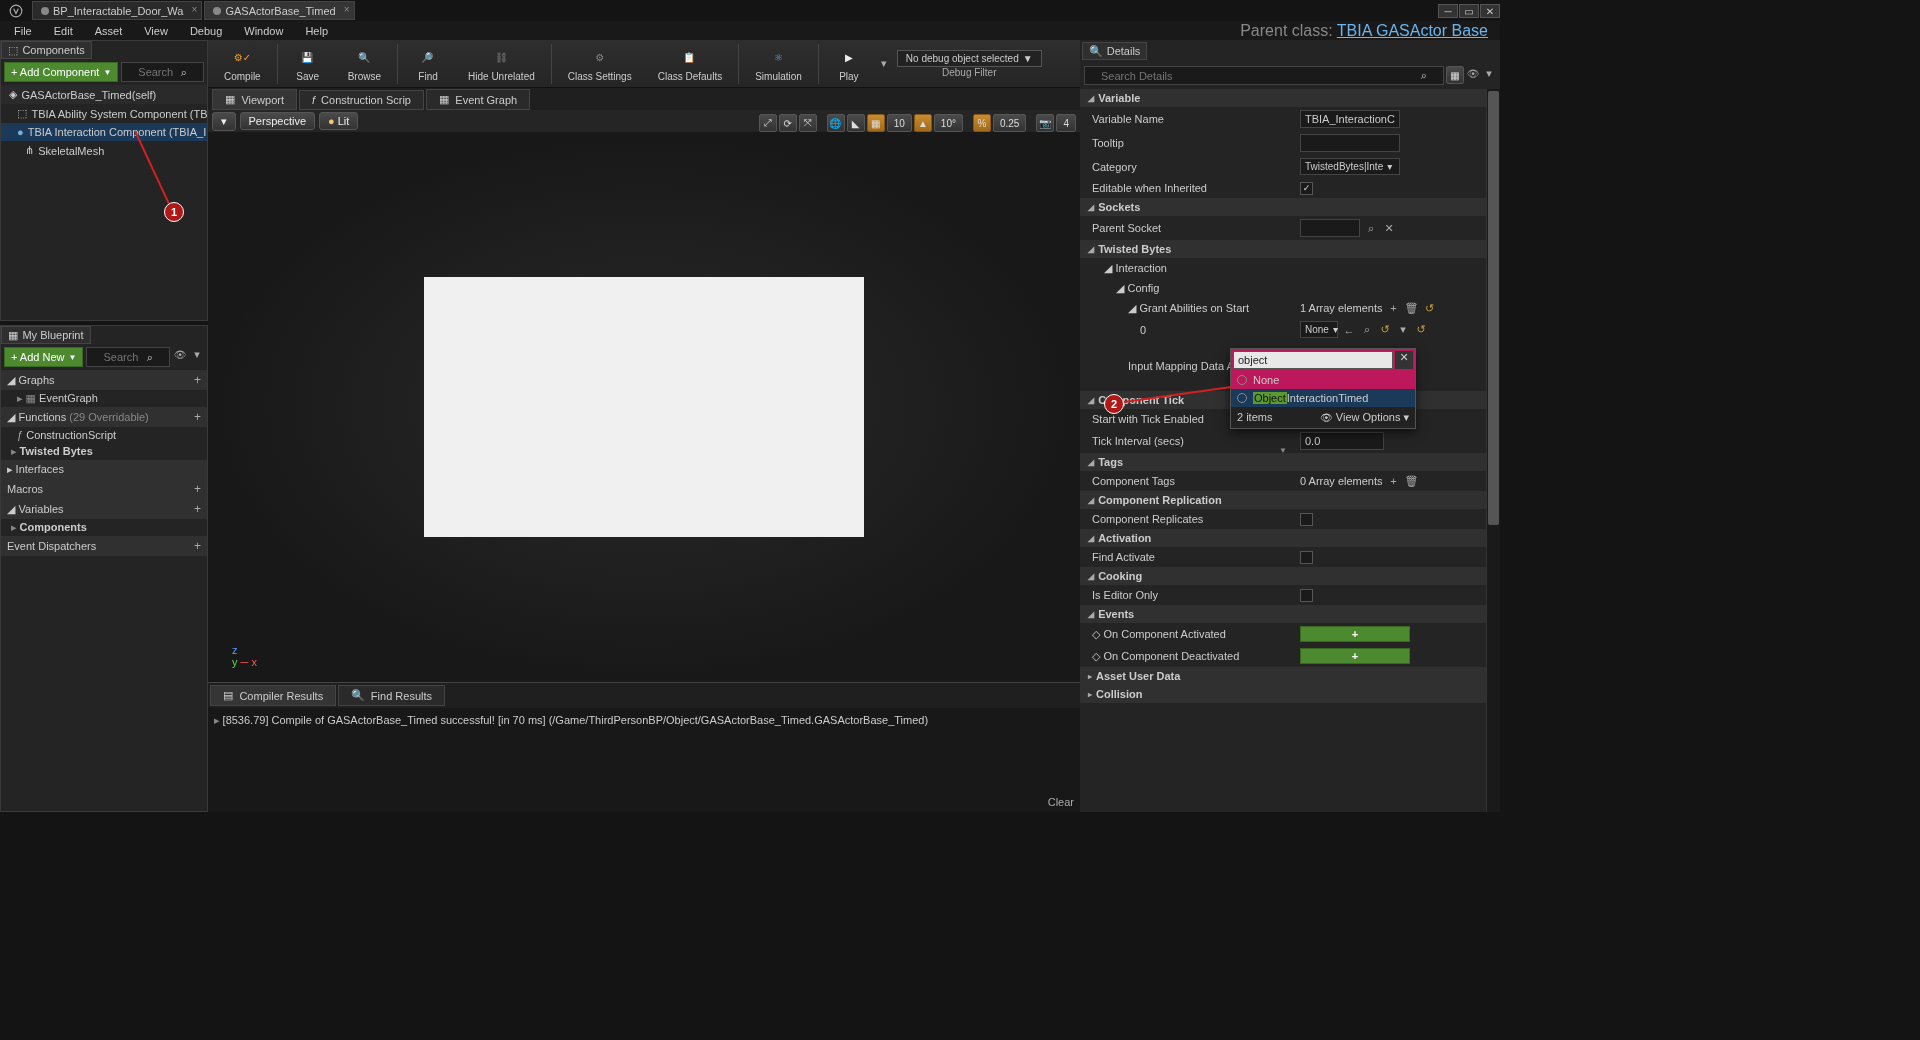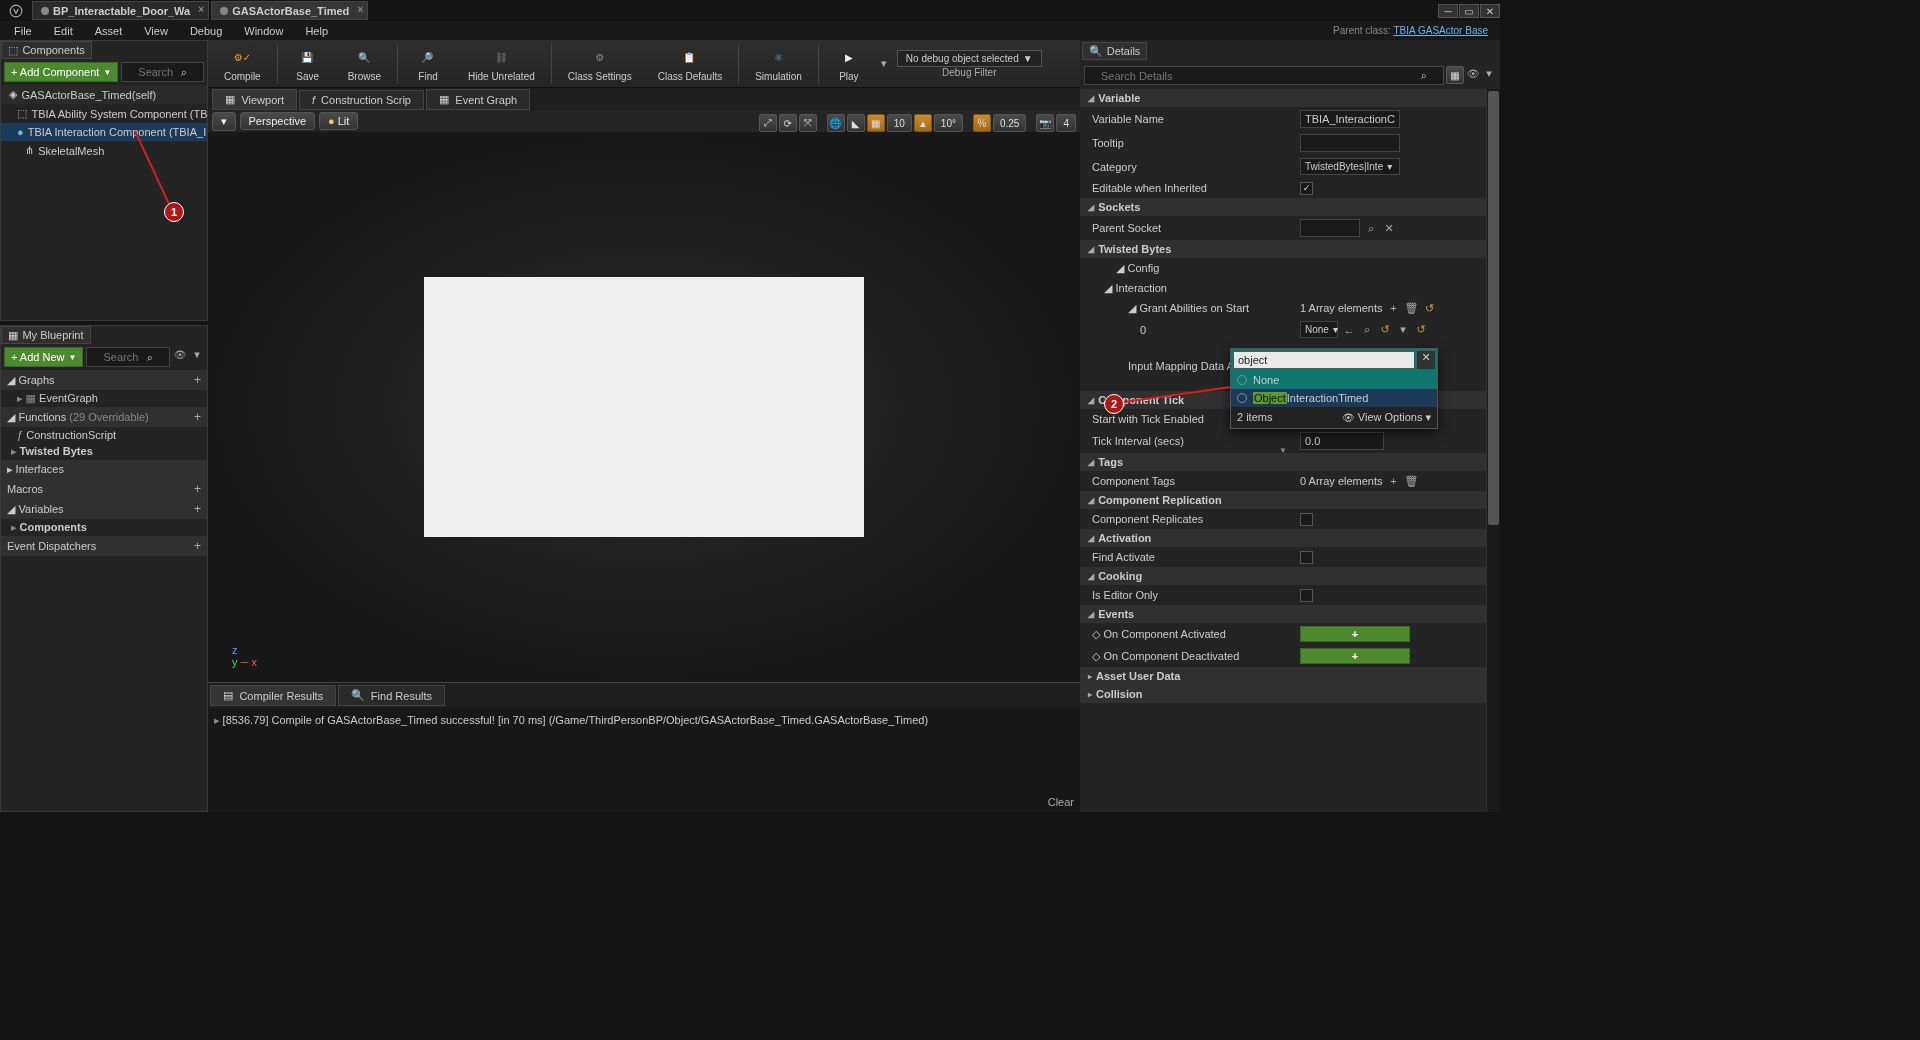--- a/index.html
+++ b/index.html
@@ -1,29 +1,29 @@
 <!DOCTYPE html>
 <html><head>
 <meta charset="utf-8">
 <style>
 * { margin: 0; padding: 0; box-sizing: border-box; font-family: "Segoe UI", Tahoma, sans-serif; }
 body { background: #141414; color: #ccc; font-size: 11px; overflow: hidden; width: 1500px; height: 812px; position: relative; }
 .titlebar { height: 21px; background: #141414; display: flex; align-items: center; }
 .titlebar .ue-logo { width: 20px; height: 20px; margin: 0 6px; color:#aaa; display:flex; align-items:center; justify-content:center;}
 .titlebar .file-tabs { display: flex; height: 19px; }
-.file-tab { background: #2a2a2a; border: 1px solid #444; padding: 2px 18px 2px 8px; margin-right: 2px; display: flex; align-items: center; gap: 4px; font-size: 11px; position:relative;font-weight:bold;}
+.file-tab { background: #2a2a2a; border: 1px solid #444; padding: 2px 18px 2px 8px; margin-right: 2px; display: flex; align-items: center; gap: 4px; font-size: 11px; position:relative;}
 .file-tab.active { background: #353535; }
 .file-tab .dot { width: 8px; height: 8px; border-radius: 50%; background: #888; }
 .file-tab .x { position:absolute; right:4px; top:2px; color:#888; font-size:10px;}
 .win-controls { margin-left: auto; display: flex; gap: 1px; }
 .win-controls div { width: 20px; height: 14px; background: #333; color:#ccc; text-align:center; font-size:10px; line-height:14px; border:1px solid #555;}
 .menubar { height: 19px; background: #191919; display: flex; align-items: center; padding: 0 4px; justify-content: space-between; }
 .menubar-left { display: flex; gap: 2px; }
 .menu-item { padding: 2px 10px; cursor: pointer; }
-.parent-class { color: #888; font-size: 10px; padding-right: 8px; }
+.parent-class { color: #888; font-size: 16px; padding-right: 8px; }
 .parent-class a { color: #6CB4EE; text-decoration: underline; }
 .main-layout { display: flex; height: calc(100% - 40px); }
 .left-col { width: 208px; display: flex; flex-direction: column; }
 .panel-tab { background: #2f2f2f; height: 18px; display: flex; align-items: center; padding: 0 6px; gap: 4px; border: 1px solid #444; width: fit-content; font-size: 11px;}
 .panel { background: #242424; border: 1px solid #3a3a3a; }
 .components-panel { flex: 0 0 auto; }
 .add-btn { background: #4d8a2f; color: #fff; padding: 3px 6px; display: inline-flex; align-items: center; gap: 4px; font-size: 11px; border:1px solid #3a6a22;}
 .add-btn .caret { font-size: 8px; }
 .search-box { background: #1a1a1a; border: 1px solid #444; padding: 2px 16px; flex: 1; display: flex; align-items: center; }
 .search-box input { background: transparent; border: none; color: #ccc; width: 100%; outline: none; font-size:11px;}
@@ -67,21 +67,21 @@
 .prop-row { display:flex; align-items:center; padding:3px 0; min-height:20px;}
 .prop-label { width:220px; padding-left:12px; font-size:11px; color:#ccc;}
 .prop-label.indent1 { padding-left:24px; }
 .prop-label.indent2 { padding-left:36px; }
 .prop-label.indent3 { padding-left:48px; }
 .prop-value { flex:1; display:flex; align-items:center; gap:4px; padding-right:8px;}
 .text-input { background:#1a1a1a; border:1px solid #444; padding:2px 4px; width:100px; color:#ccc; font-size:11px;}
 .dropdown { background:#1a1a1a; border:1px solid #444; padding:2px 4px; font-size:10px; display:flex; align-items:center; gap:4px;}
 .checkbox { width:13px; height:13px; background:#1a1a1a; border:1px solid #555; display:inline-flex; align-items:center; justify-content:center; font-size:9px; color:#ddd;}
 .mini-icon { width:14px; height:14px; display:inline-flex; align-items:center; justify-content:center; color:#aaa; font-size:11px;}
-.asset-popup { position:absolute; background:#0f766e; border:1px solid #555; box-shadow:0 4px 10px rgba(0,0,0,.6); width:208px; z-index:100;}
+.asset-popup { position:absolute; background:#be185d; border:1px solid #555; box-shadow:0 4px 10px rgba(0,0,0,.6); width:186px; z-index:100;}
 .asset-popup .search-row { display:flex; padding:2px; gap:2px;}
 .asset-popup .search-row input { flex:1; background:#e8e8e8; color:#222; border:1px solid #555; padding:2px 4px; font-size:11px;}
 .asset-popup .search-row .xbtn { width:18px; background:#333; color:#ccc; text-align:center;}
 .asset-item { padding:3px 6px; display:flex; align-items:center; gap:6px; font-size:11px;}
 .radio { width:10px; height:10px; border-radius:50%; border:1px solid #888;}
 .asset-footer { display:flex; justify-content:space-between; padding:4px 6px; font-size:11px; background:#222;}
 .event-btn { background:#4d8a2f; color:#fff; width:110px; height:16px; display:flex; align-items:center; justify-content:center; font-weight:bold; border:1px solid #3a6a22;}
 .annot-badge { position:absolute; width:20px; height:20px; border-radius:50%; background:#b01818; border:1px solid #fff; color:#fff; font-size:11px; font-weight:bold; display:flex; align-items:center; justify-content:center; z-index:200;}
 .annot-line { position:absolute; background:#d02020; height:2px; transform-origin: left center; z-index:199;}
 .expand-arrow { position:absolute; left:50%; transform:translateX(-50%); bottom:-2px; font-size:8px; color:#888;}
@@ -422,24 +422,24 @@
           <span class="mini-icon">⌕</span>
           <span class="mini-icon">✕</span>
         </div>
       </div>
 
       <div class="cat-header">
             <span class="tri">◢</span>
             <span>Twisted Bytes</span>
           </div>
       <div class="prop-row">
+            <div class="prop-label indent1"><span class="tri">◢</span> <span>Interaction</span></div>
+          </div>
+      <div class="prop-row">
             <div class="prop-label indent2"><span class="tri">◢</span> <span>Config</span></div>
-          </div>
-      <div class="prop-row">
-            <div class="prop-label indent1"><span class="tri">◢</span> <span>Interaction</span></div>
           </div>
       <div class="prop-row">
         <div class="prop-label indent3"><span class="tri">◢</span> <span>Grant Abilities on Start</span></div>
         <div class="prop-value">
           <span>1 Array elements</span>
           <span class="mini-icon">+</span>
           <span class="mini-icon">🗑</span>
           <span class="mini-icon" style="color:#c9a040">↺</span>
         </div>
       </div>

